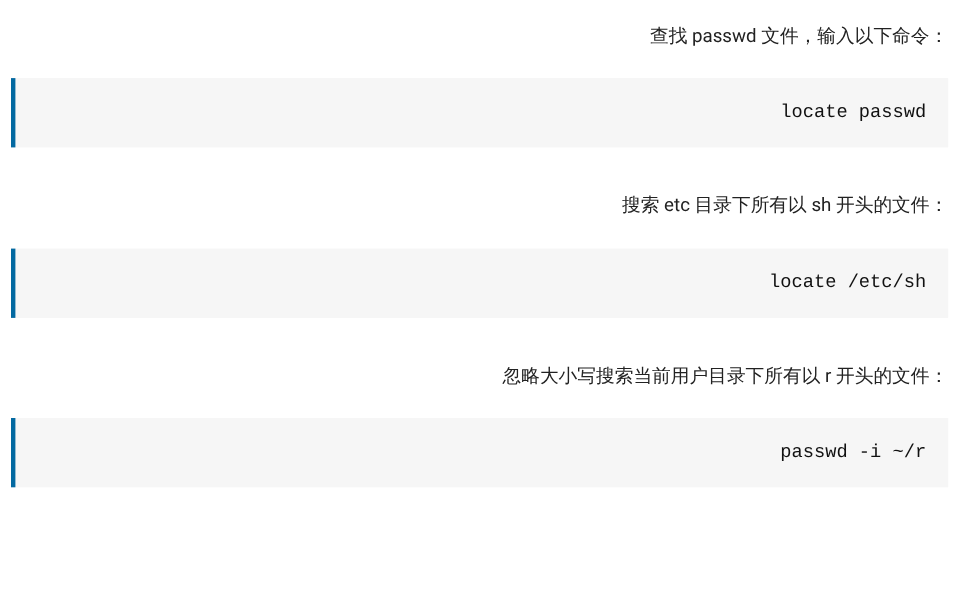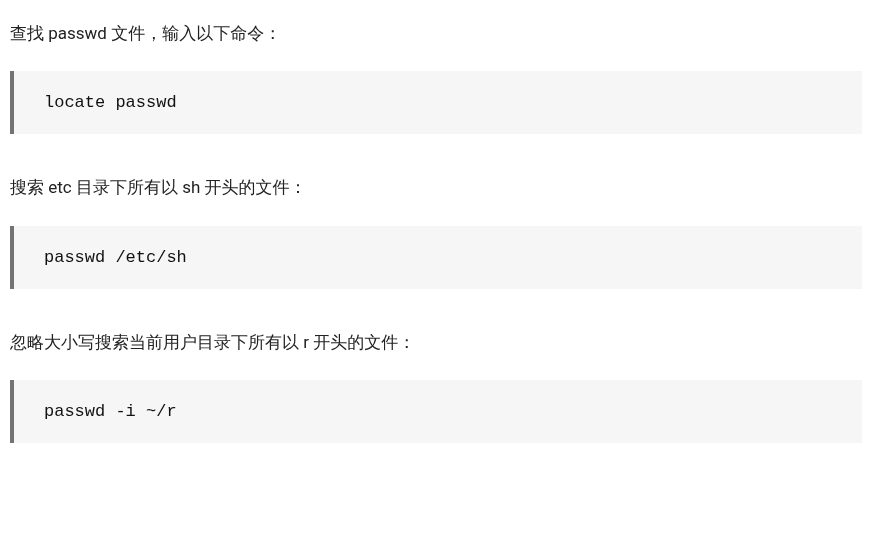--- a/index.html
+++ b/index.html
@@ -1,47 +1,48 @@
 <!DOCTYPE html>
 <html><head>
   <meta charset="utf-8">
   <style>
     * {
       margin: 0;
       padding: 0;
       box-sizing: border-box;
+      text-align: right;
     }
     body {
       font-family: -apple-system, BlinkMacSystemFont, "Segoe UI", Roboto, "Helvetica Neue", Arial, sans-serif;
       font-size: 17px;
       line-height: 1.6;
       color: #222;
       background: #fff;
       padding: 20px 10px;
       width: 872px;
     }
     .paragraph {
       margin-bottom: 24px;
       color: #222;
     }
     .code-block {
       background: #f6f6f6;
-      border-left: 4px solid #737373;
+      border-left: 4px solid #0369a1;
       padding: 18px 20px 18px 30px;
       margin-bottom: 40px;
       font-family: "SFMono-Regular", Consolas, "Liberation Mono", Menlo, Courier, monospace;
       font-size: 17px;
       color: #111;
       white-space: pre;
       overflow-x: auto;
     }
   </style>
 </head>
 <body>
 
 <p class="paragraph">查找 passwd 文件，输入以下命令：</p>
 <div class="code-block">locate passwd</div>
 
 <p class="paragraph">搜索 etc 目录下所有以 sh 开头的文件：</p>
-<div class="code-block">passwd /etc/sh</div>
+<div class="code-block">locate /etc/sh</div>
 
 <p class="paragraph">忽略大小写搜索当前用户目录下所有以 r 开头的文件：</p>
 <div class="code-block">passwd -i ~/r</div>
 
 </body></html>

